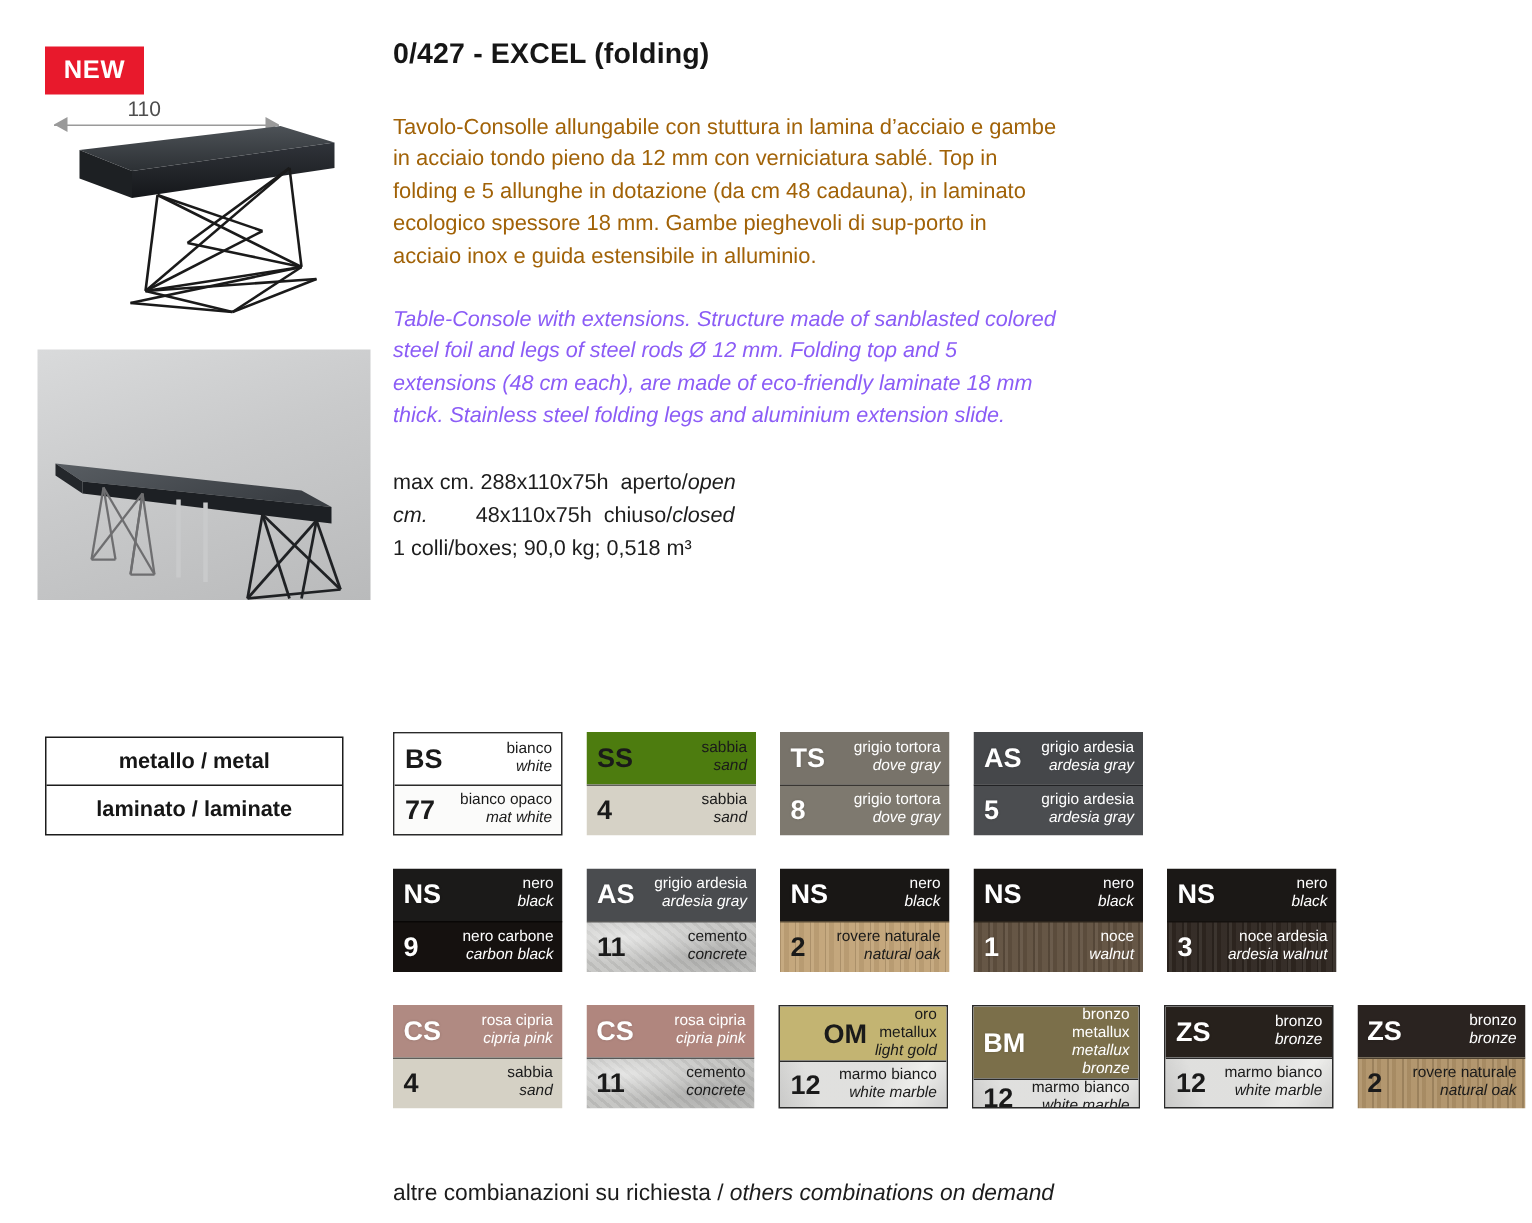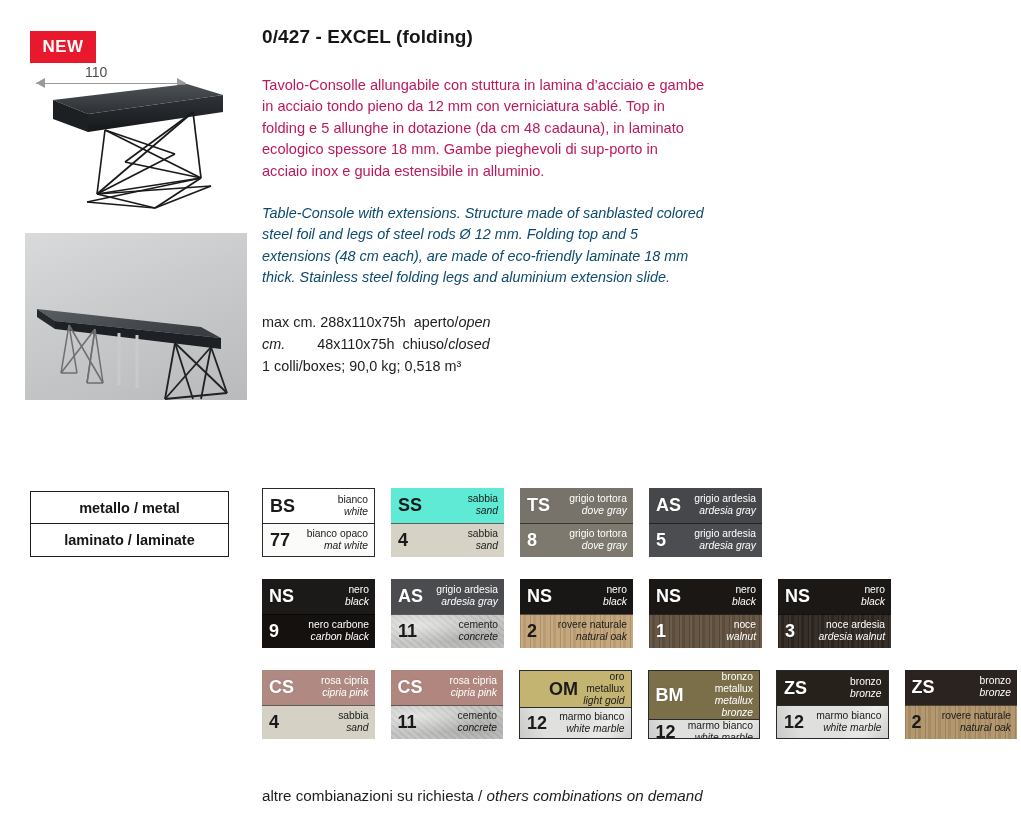--- a/index.html
+++ b/index.html
@@ -56,25 +56,25 @@
   .dim-arrow.r { right: 0; border-left: 9px solid #9a9a9a; }
 
   
   .content { position: absolute; left: 262px; top: 26px; width: 445px; }
   .product-title {
     font-size: 19px; font-weight: bold; color: #161616;
     letter-spacing: .1px;
     margin-bottom: 27px;
   }
   .desc-it {
-    font-size: 14.6px; line-height: 1.47; color: #be185d;
+    font-size: 14.6px; line-height: 1.47; color: #a16207;
     margin-bottom: 21px;
   }
   .desc-en {
-    font-size: 14.4px; line-height: 1.47; color: #0c4a6e;
+    font-size: 14.4px; line-height: 1.47; color: #8b5cf6;
     font-style: italic;
     margin-bottom: 23px;
   }
   .specs { font-size: 14.4px; line-height: 1.53; color: #1d1d1d; }
   .specs .row { white-space: pre; }
   .specs i { font-style: italic; }
 
   
   .legend {
     position: absolute; left: 30px; top: 491px;
@@ -271,21 +271,21 @@
           </div>
           <div class="sw-half" style="background: rgb(251, 251, 250);">
             <span class="sw-code dark-txt dark">77</span>
             <span class="sw-names dark-txt">
               <div class="it">bianco opaco</div>
               <div class="en">mat white</div>
             </span>
           </div>
         </div>
         <div class="swatch">
-          <div class="sw-half" style="background: #5eead4;">
+          <div class="sw-half" style="background: #4d7c0f;">
             <span class="sw-code dark-txt dark">SS</span>
             <span class="sw-names dark-txt">
               <div class="it">sabbia</div>
               <div class="en">sand</div>
             </span>
           </div>
           <div class="sw-half" style="background: rgb(214, 210, 198);">
             <span class="sw-code dark-txt dark">4</span>
             <span class="sw-names dark-txt">
               <div class="it">sabbia</div>

